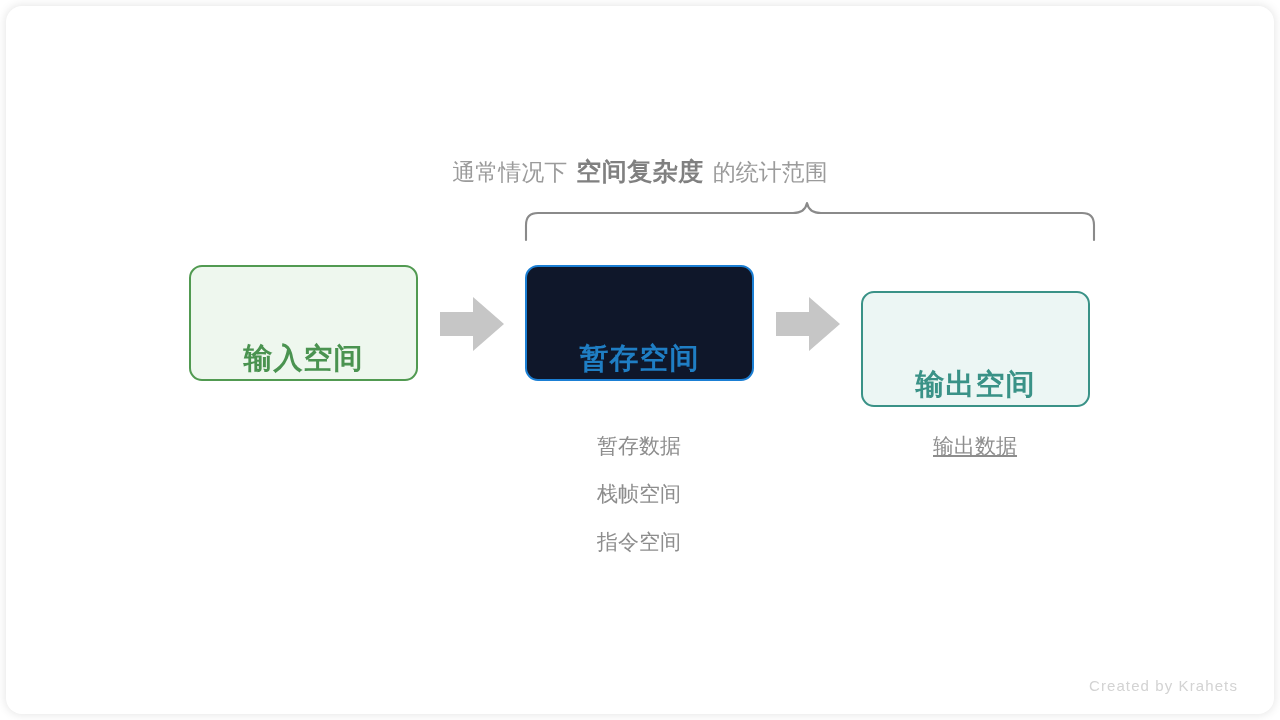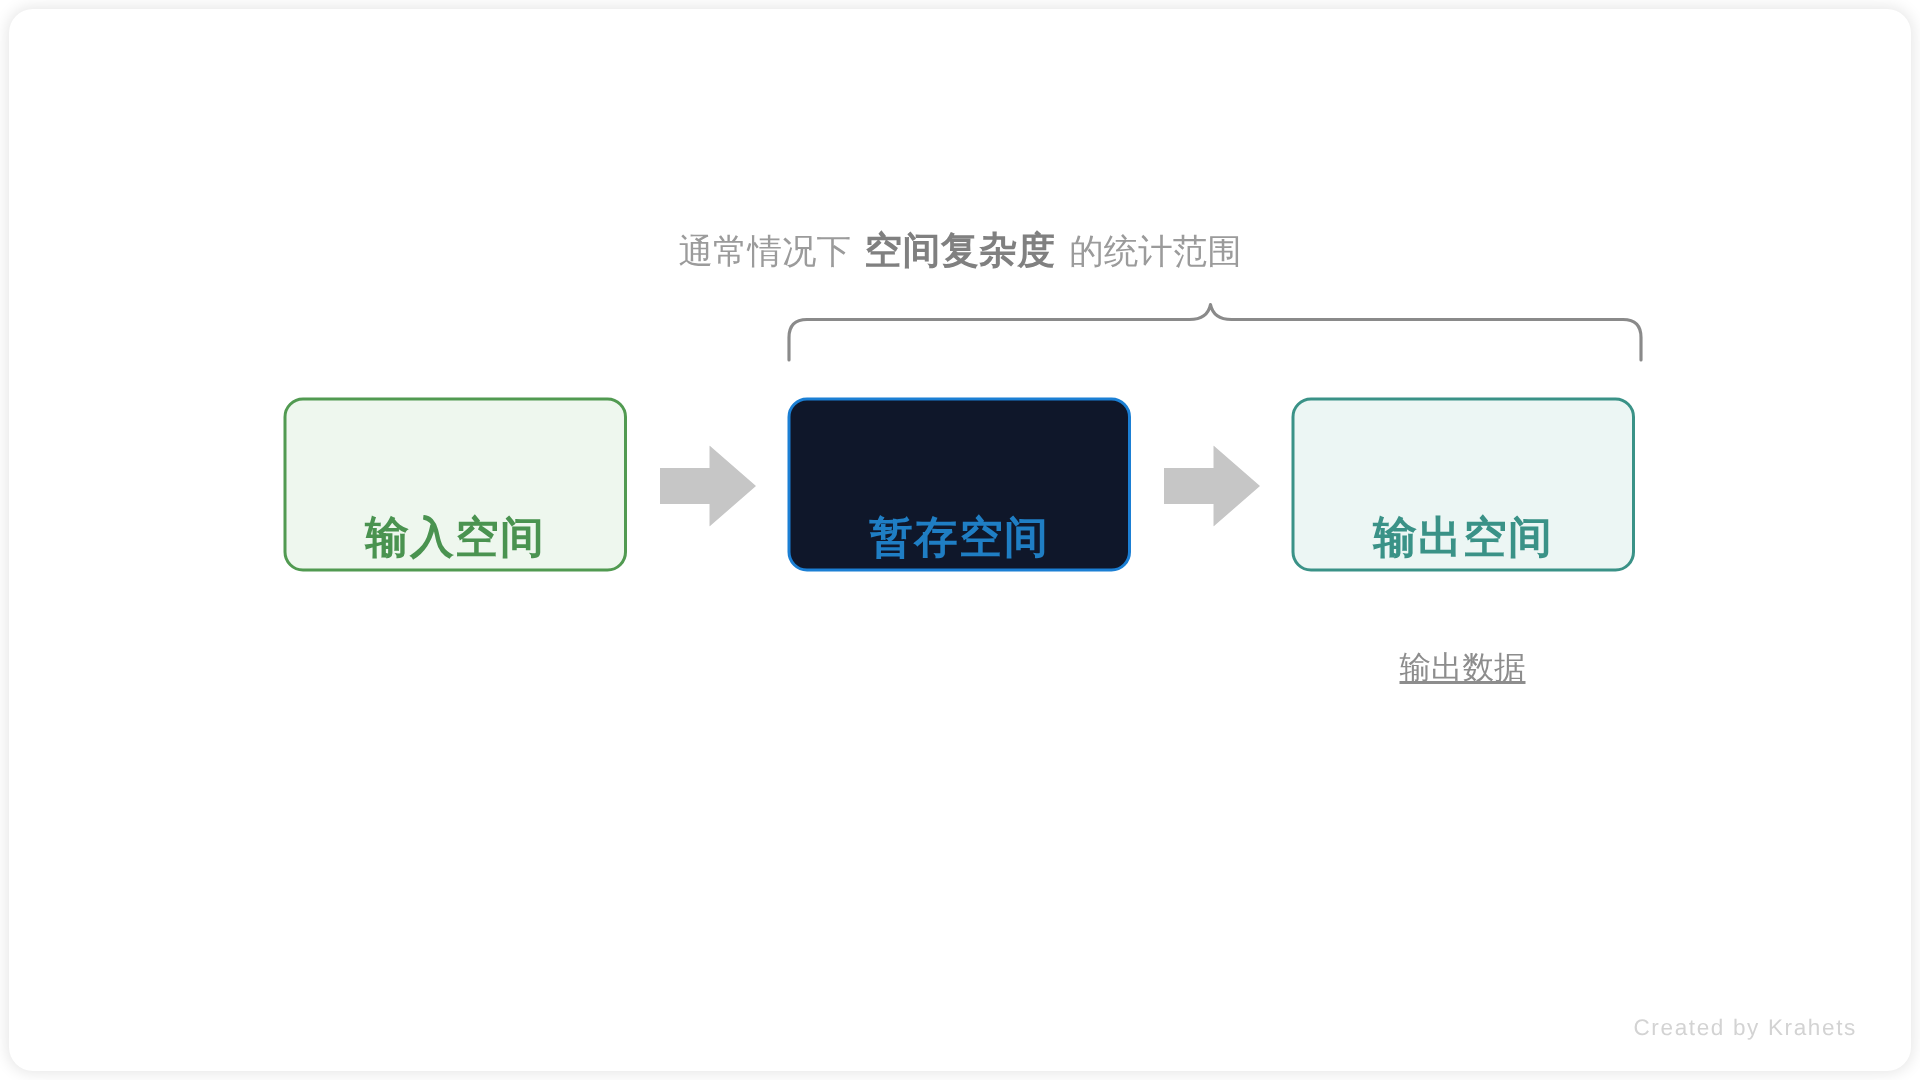--- a/index.html
+++ b/index.html
@@ -35,21 +35,22 @@
   
   .caption {
     position: absolute;
     left: 0;
     top: 150px;
     width: 1280px;
     text-align: center;
     white-space: nowrap;
     font-size: 23px;
     color: #9b9b9b;
-    line-height: 34px;
+    line-height: 44px;
+    font-family: Liberation Serif, serif;
   }
   .caption .plain {
     font-weight: 400;
     color: #9b9b9b;
   }
   .caption .emph {
     font-weight: 700;
     color: #808080;
     font-size: 25px;
     padding: 0 9px;
@@ -81,21 +82,21 @@
   }
   .box-label {
     font-size: 29px;
     font-weight: 700;
     letter-spacing: 1px;
   }
   #box-input  { left: 189px; background: #eef7ee; border-color: #519a51; }
   #box-input .box-label  { color: #4a9350; }
   #box-temp   { left: 525px; background: #0f172a; border-color: #1b7fd4; }
   #box-temp .box-label   { color: #1f7ec4; }
-  #box-output { left: 861px; background: #ecf6f4; border-color: #3a9287; }
+  #box-output { left: 861px; background: #ecf6f4; border-color: #3a9287; margin-top: 26px; }
   #box-output .box-label { color: #3a9287; }
 
   
   .arrow {
     position: absolute;
     top: 297px;
     width: 64px;
     height: 54px;
   }
   #arrow-1 { left: 440px; }
@@ -158,19 +159,24 @@
     <svg width="64" height="54" viewBox="0 0 64 54" xmlns="http://www.w3.org/2000/svg">
       <polygon points="0,15 33,15 33,0 64,27 33,54 33,39 0,39" fill="#c6c6c6"></polygon>
     </svg>
   </div>
   <div class="arrow" id="arrow-2">
     <svg width="64" height="54" viewBox="0 0 64 54" xmlns="http://www.w3.org/2000/svg">
       <polygon points="0,15 33,15 33,0 64,27 33,54 33,39 0,39" fill="#c6c6c6"></polygon>
     </svg>
   </div>
 
+  <div class="sublist" id="sub-temp">
+    <div>暂存数据</div>
+    <div>栈帧空间</div>
+    <div>指令空间</div>
+  </div>
   <div class="sublist" id="sub-output">
     <div>输出数据</div>
   </div>
 
   <div class="credit">Created by Krahets</div>
 
 </div>
 
 </body></html>

